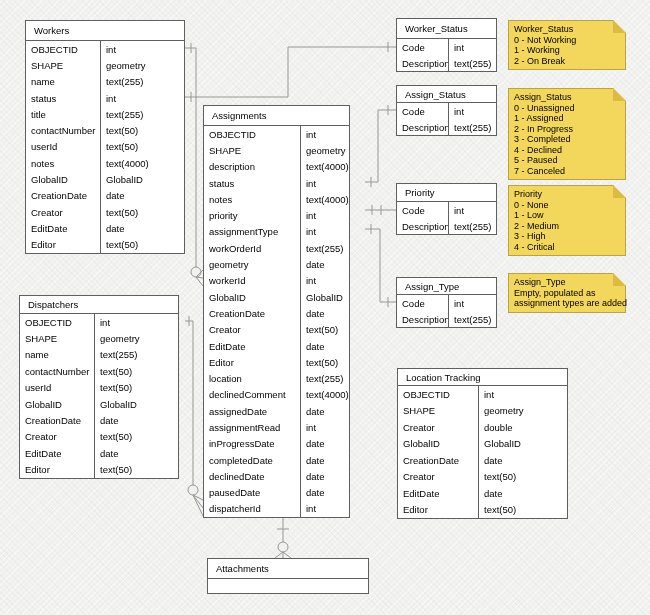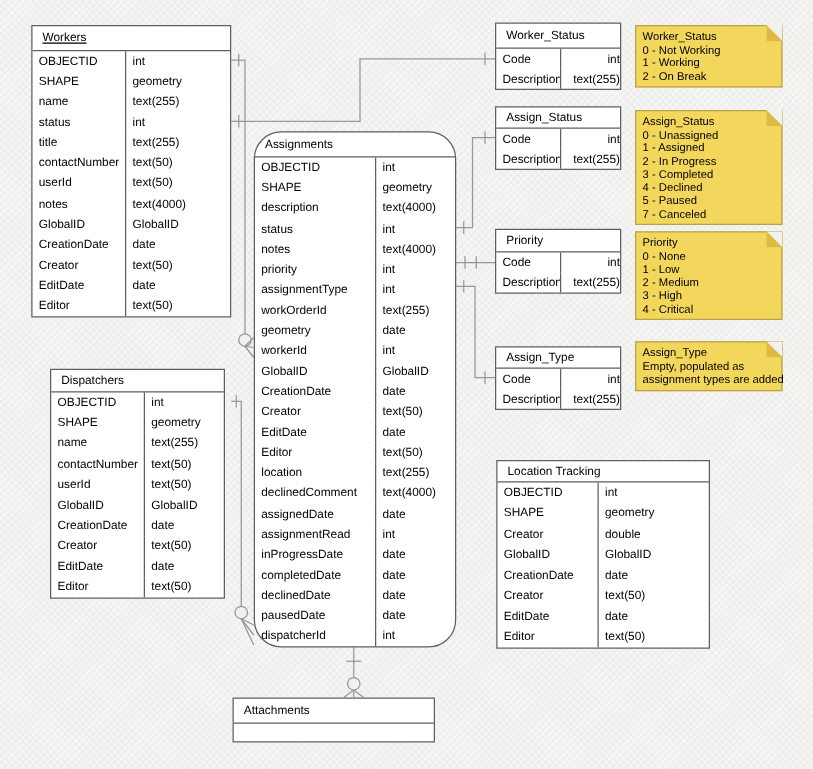--- a/index.html
+++ b/index.html
@@ -37,47 +37,47 @@
     display:flex;align-items:center;
     padding-left:8px;
     border-bottom:1px solid var(--table-border);
     white-space:nowrap;
   }
   .er-row{display:flex;align-items:center;white-space:nowrap;}
   .cell{display:flex;align-items:center;height:100%;padding-left:5px;overflow:hidden;}
   .cell.name{border-right:1px solid var(--table-border);}
   
   .t-workers{left:25px;top:20px;width:160px;}
-  .t-workers .er-title{height:20px;text-decoration:underline;}
+  .t-workers .er-title{height:20px;}
   .t-workers .er-row{height:16.3px;}
   .t-workers .cell.name{width:75px;}
-  .t-dispatchers{left:40px;top:295px;width:140px;}
+  .t-dispatchers{left:19px;top:295px;width:160px;}
   .t-dispatchers .er-title{height:18px;}
   .t-dispatchers .er-row{height:16.4px;}
   .t-dispatchers .cell.name{width:75px;}
-  .t-assignments{left:203px;top:105px;width:162px;border-radius:22px;}
+  .t-assignments{left:203px;top:105px;width:147px;}
   .t-assignments .er-title{height:20px;}
   .t-assignments .er-row{height:16.3px;}
   .t-assignments .cell.name{width:97px;}
   .t-small{width:101px;}
-  .t-small .er-row{height:16px;justify-content:space-between;}
+  .t-small .er-row{height:16px;}
   .t-small .cell.name{width:52px;}
   .t-worker-status{left:396px;top:18px;}
   .t-worker-status .er-title{height:20px;}
   .t-assign-status{left:396px;top:85px;}
   .t-assign-status .er-title{height:17px;}
   .t-priority{left:396px;top:183px;}
   .t-priority .er-title{height:18px;}
   .t-assign-type{left:396px;top:277px;}
   .t-assign-type .er-title{height:17px;}
   .t-location{left:397px;top:368px;width:171px;}
   .t-location .er-title{height:17px;}
   .t-location .er-row{height:16.5px;}
   .t-location .cell.name{width:81px;}
-  .t-attachments{left:186px;top:558px;width:162px;}
+  .t-attachments{left:207px;top:558px;width:162px;}
   .t-attachments .er-title{height:20px;}
   .t-attachments .empty-row{height:14px;}
   
   .note{
     position:absolute;z-index:2;width:118px;
     background:var(--note-fill);
     border:1px solid var(--note-border);
     padding:3px 5px;
     font-size:9px;line-height:10.5px;
   }

